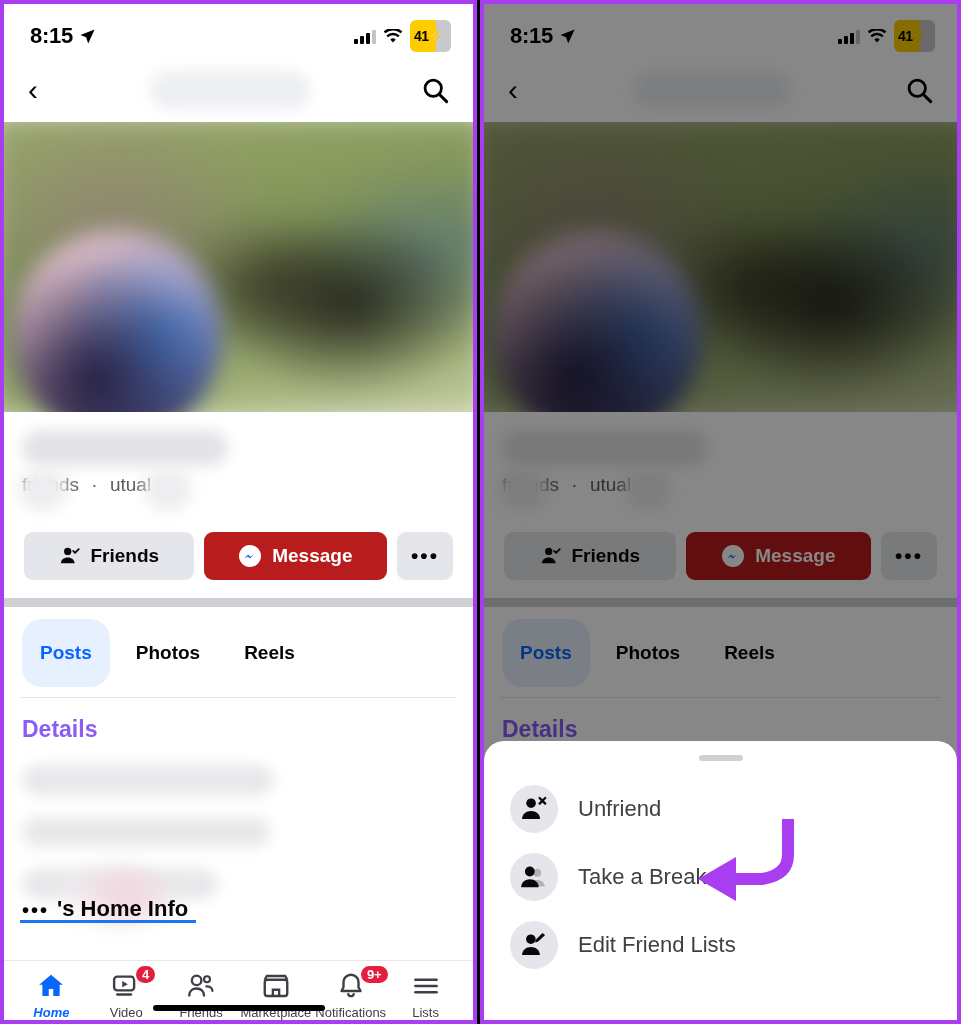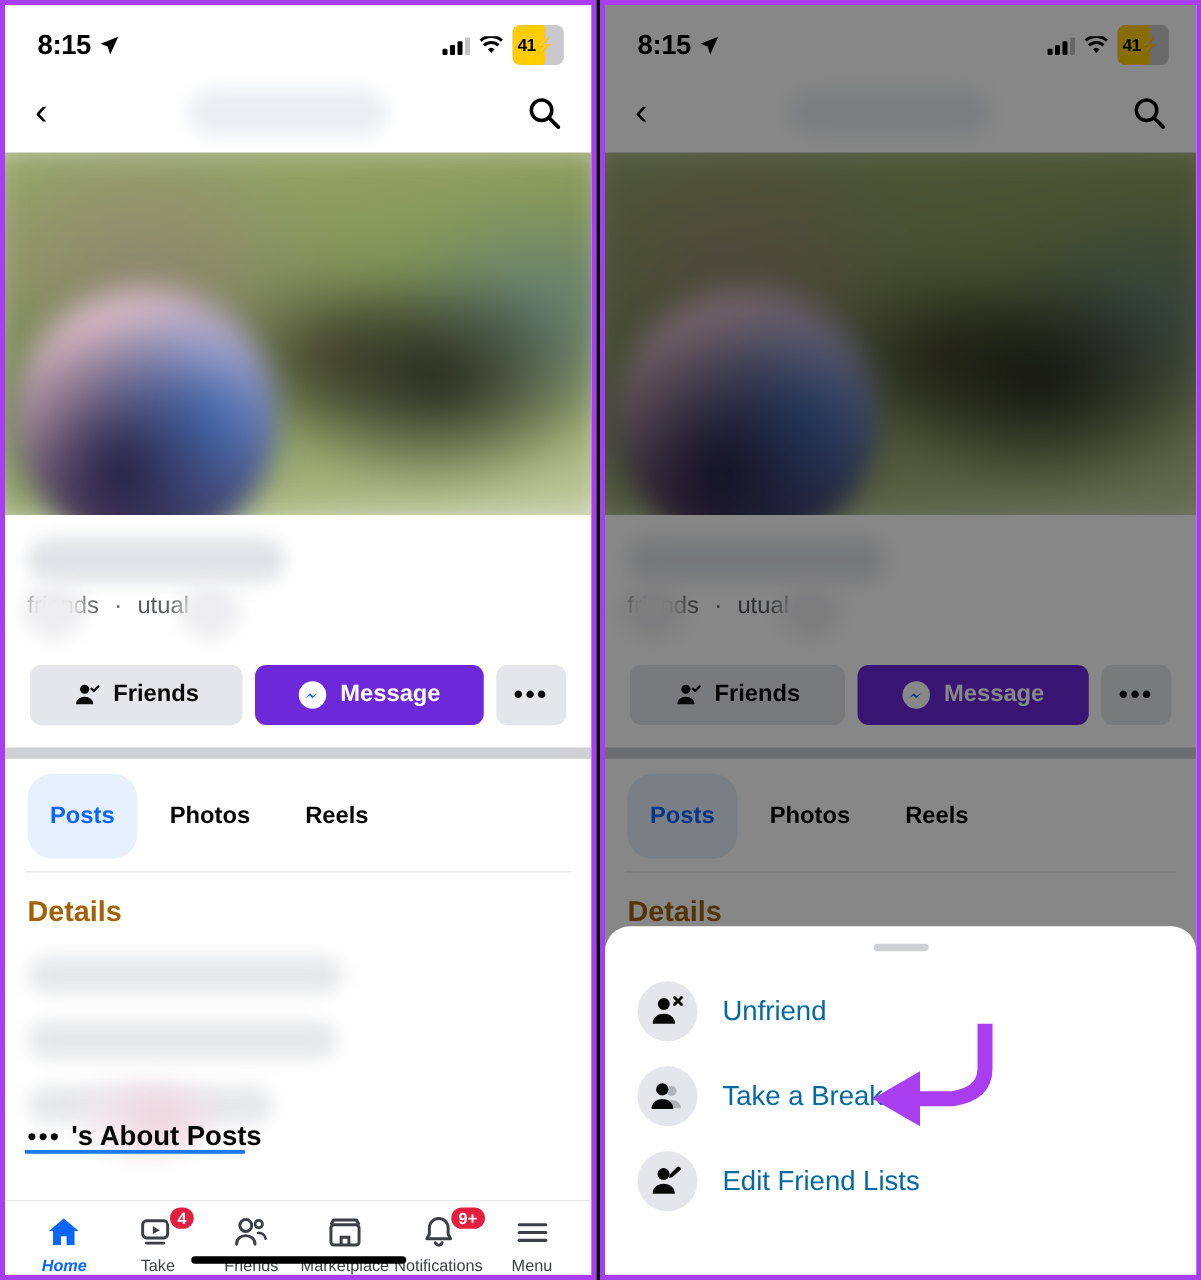--- a/index.html
+++ b/index.html
@@ -174,21 +174,21 @@
     display: flex;
     align-items: center;
     justify-content: center;
     gap: 10px;
     font-size: 19px;
     font-weight: bold;
     color: #080809;
     background: #e4e6eb;
   }
   .btn.friends { flex: 1 1 auto; }
-  .btn.message { flex: 1 1 auto; background: #6d28d9; color: #fff; }
+  .btn.message { flex: 1 1 auto; background: #b91c1c; color: #fff; }
   .btn.more { width: 56px; font-size: 21px; letter-spacing: 2px; }
   .ico-svg { display: block; }
 
   .band { height: 9px; background: #ced0d4; }
 
   
   .tabs {
     display: flex;
     align-items: center;
     gap: 8px;
@@ -199,21 +199,21 @@
     font-weight: bold;
     color: #050505;
     padding: 23px 18px;
     border-radius: 20px;
   }
   .tab.active { color: #0866ff; background: #e7f0fe; }
   .tab-sep { height: 1px; background: #e4e6e9; margin: 0 16px; }
 
   
   .details { padding: 18px 18px 0 18px; position: relative; }
-  .details h2 { font-size: 23px; font-weight: bold; color: #a16207; }
+  .details h2 { font-size: 23px; font-weight: bold; color: #8b5cf6; }
   .row-blur {
     height: 30px; border-radius: 15px;
     background: #e7e8ea; filter: blur(7px);
     margin-top: 22px;
   }
   .row-blur.w1 { width: 252px; }
   .row-blur.w2 { width: 248px; }
   .row-blur.w3 { width: 196px; }
   .blob {
     position: absolute;
@@ -312,21 +312,21 @@
     padding: 9px 26px;
     height: 68px;
   }
   .sheet-ico {
     width: 48px; height: 48px;
     border-radius: 50%;
     background: #e4e6eb;
     display: flex; align-items: center; justify-content: center;
     flex: 0 0 auto;
   }
-  .sheet-label { font-size: 22px; color: #0369a1; }
+  .sheet-label { font-size: 22px; color: #404040; }
 
   .arrow-anno {
     position: absolute;
     left: 200px; top: 72px;
     z-index: 40;
     pointer-events: none;
   }
 </style>
 </head>
 <body>
@@ -417,40 +417,40 @@
       <div class="tab-sep"></div>
 
       <div class="details">
         <h2>Details</h2>
         <div class="row-blur w1"></div>
         <div class="row-blur w2"></div>
         <div class="row-blur w3"></div>
         <div class="blob"></div>
         <div class="aboutline">
           <span class="about-dots">•••</span>
-          <span>'s About Posts</span>
+          <span>'s Home Info</span>
         </div>
         <div class="about-underline"></div>
       </div>
 
       <div class="bottomnav">
         <div class="navitem active">
           <svg width="30" height="30" viewBox="0 0 24 24">
             <path d="M12 3 2.5 11h2.6v9h5.1v-5.6h3.6V20h5.1v-9h2.6z" fill="#0866ff"></path>
           </svg>
           <span class="lbl">Home</span>
         </div>
         <div class="navitem">
           <svg width="30" height="30" viewBox="0 0 24 24">
             <rect x="2.5" y="4.5" width="16" height="11" rx="2.5" fill="none" stroke="#3c3f44" stroke-width="1.9"></rect>
             <path d="M9 8l4.5 2.5L9 13z" fill="#3c3f44"></path>
             <line x1="5" y1="18.8" x2="16" y2="18.8" stroke="#3c3f44" stroke-width="1.9" stroke-linecap="round"></line>
           </svg>
           <span class="badge">4</span>
-          <span class="lbl">Take</span>
+          <span class="lbl">Video</span>
         </div>
         <div class="navitem">
           <svg width="30" height="30" viewBox="0 0 24 24">
             <circle cx="8.5" cy="7.5" r="3.8" fill="none" stroke="#3c3f44" stroke-width="1.9"></circle>
             <path d="M2.6 19.5c0-3.4 2.6-5.5 5.9-5.5s5.9 2.1 5.9 5.5" fill="none" stroke="#3c3f44" stroke-width="1.9" stroke-linecap="round"></path>
             <circle cx="16.8" cy="6.6" r="2.4" fill="none" stroke="#3c3f44" stroke-width="1.7"></circle>
             <path d="M16.3 12.3c2.6-.2 4.6 1.3 4.9 3.6" fill="none" stroke="#3c3f44" stroke-width="1.7" stroke-linecap="round"></path>
           </svg>
           <span class="lbl">Friends</span>
         </div>
@@ -469,21 +469,21 @@
           </svg>
           <span class="badge wide">9+</span>
           <span class="lbl">Notifications</span>
         </div>
         <div class="navitem">
           <svg width="30" height="30" viewBox="0 0 24 24">
             <line x1="3.5" y1="7" x2="20.5" y2="7" stroke="#3c3f44" stroke-width="2" stroke-linecap="round"></line>
             <line x1="3.5" y1="12" x2="20.5" y2="12" stroke="#3c3f44" stroke-width="2" stroke-linecap="round"></line>
             <line x1="3.5" y1="17" x2="20.5" y2="17" stroke="#3c3f44" stroke-width="2" stroke-linecap="round"></line>
           </svg>
-          <span class="lbl">Menu</span>
+          <span class="lbl">Lists</span>
         </div>
       </div>
       <div class="homebar"></div>
 
     </div>
   </div>
 
   <div class="panel right">
     <div class="screen">
 

